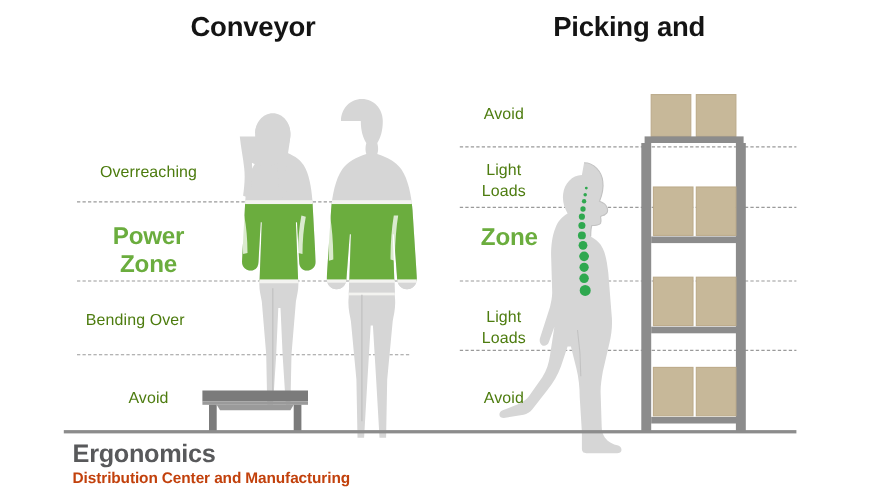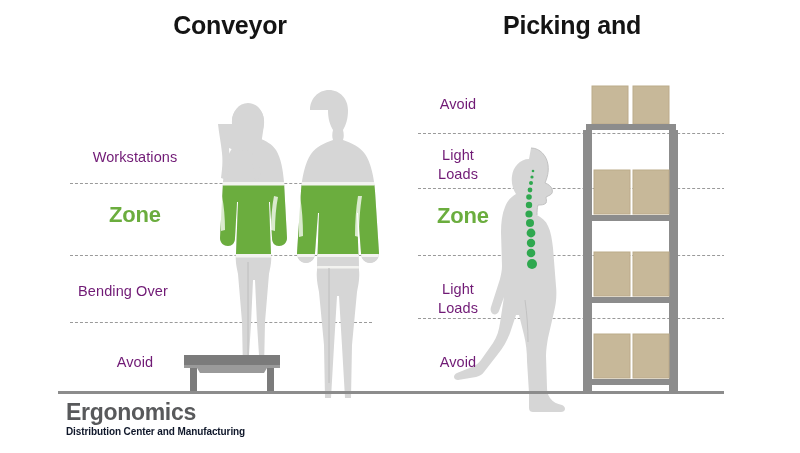--- a/index.html
+++ b/index.html
@@ -31,21 +31,21 @@
   #title-left  { left: 60px;  top: 10px; width: 340px; }
   #title-right { left: 412px; top: 10px; width: 320px; }
   .panel-title .tline { display: block; }
 
   
   .zone-label {
     position: absolute;
     text-align: center;
     font-size: 14.5px;
     line-height: 1.28;
-    color: #701a75;
+    color: #4d7c0f;
     letter-spacing: 0.1px;
   }
   .zone-label .lline { display: block; }
   .zone-label.accent {
     color: #6BAD3E;
     font-size: 22px;
     font-weight: bold;
     line-height: 1.12;
     letter-spacing: -0.2px;
   }
@@ -101,23 +101,23 @@
     top: 2px;
   }
   #footer-title {
     font-size: 23px;
     font-weight: bold;
     color: #58595b;
     line-height: 1.05;
     letter-spacing: -0.3px;
   }
   #footer-sub {
-    font-size: 10px;
+    font-size: 14px;
     font-weight: bold;
-    color: #0f172a;
+    color: #c2410c;
     line-height: 1.2;
     margin-top: 2px;
     letter-spacing: -0.1px;
   }
 </style>
 </head>
 <body>
 
 <div id="infographic">
 
@@ -261,23 +261,24 @@
       <rect x="633" y="252" width="36" height="44" fill="#c7b899" stroke="#bcab8a" stroke-width="1"></rect>
       <rect x="592" y="297" width="78" height="6" fill="#8c8c8c"></rect>
 
       <rect x="594" y="334" width="36" height="44" fill="#c7b899" stroke="#bcab8a" stroke-width="1"></rect>
       <rect x="633" y="334" width="36" height="44" fill="#c7b899" stroke="#bcab8a" stroke-width="1"></rect>
       <rect x="592" y="379" width="78" height="6" fill="#8c8c8c"></rect>
     </g>
   </svg>
 
   <div class="zone-label" id="lbl-overreaching">
-    <span class="lline">Workstations</span>
+    <span class="lline">Overreaching</span>
   </div>
   <div class="zone-label accent" id="lbl-power-zone">
+    <span class="lline">Power</span>
     <span class="lline">Zone</span>
   </div>
   <div class="zone-label" id="lbl-bending-over">
     <span class="lline">Bending Over</span>
   </div>
   <div class="zone-label" id="lbl-avoid-left">
     <span class="lline">Avoid</span>
   </div>
 
   <div class="zone-label" id="lbl-avoid-top-r">

